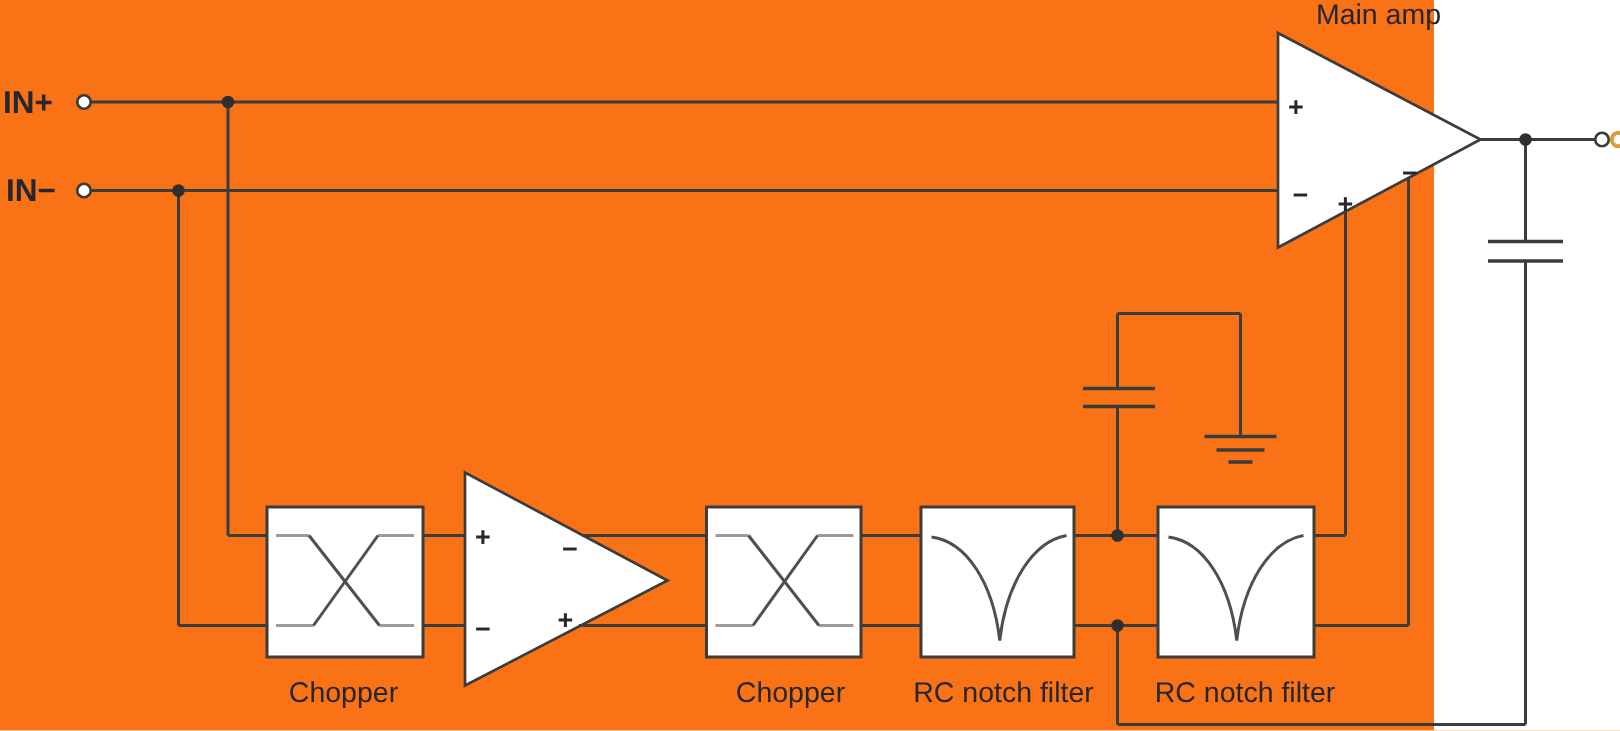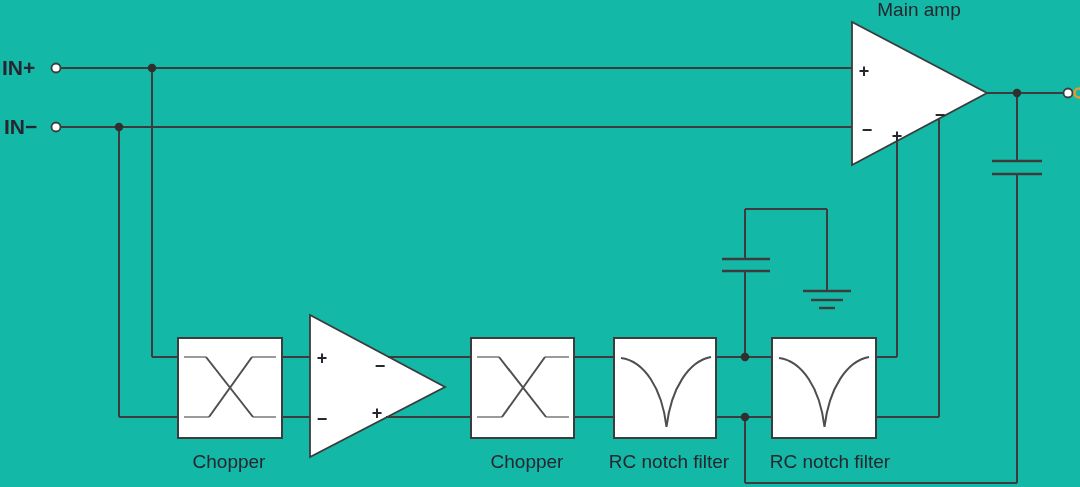--- a/index.html
+++ b/index.html
@@ -6,23 +6,23 @@
     margin: 0;
     padding: 0;
     background: #ffffff;
     width: 1080px;
     height: 487px;
     overflow: hidden;
     font-family: "Liberation Sans", sans-serif;
   }
   .stage {
     position: relative;
-    width: 1080px;
+    width: 956px;
     height: 487px;
-    background: #14b8a6;
+    background: #f97316;
   }
   svg { display: block; }
   .wire {
     stroke: #3c3c3c;
     stroke-width: 2;
     fill: none;
     stroke-linecap: butt;
   }
   .plate {
     stroke: #3c3c3c;

